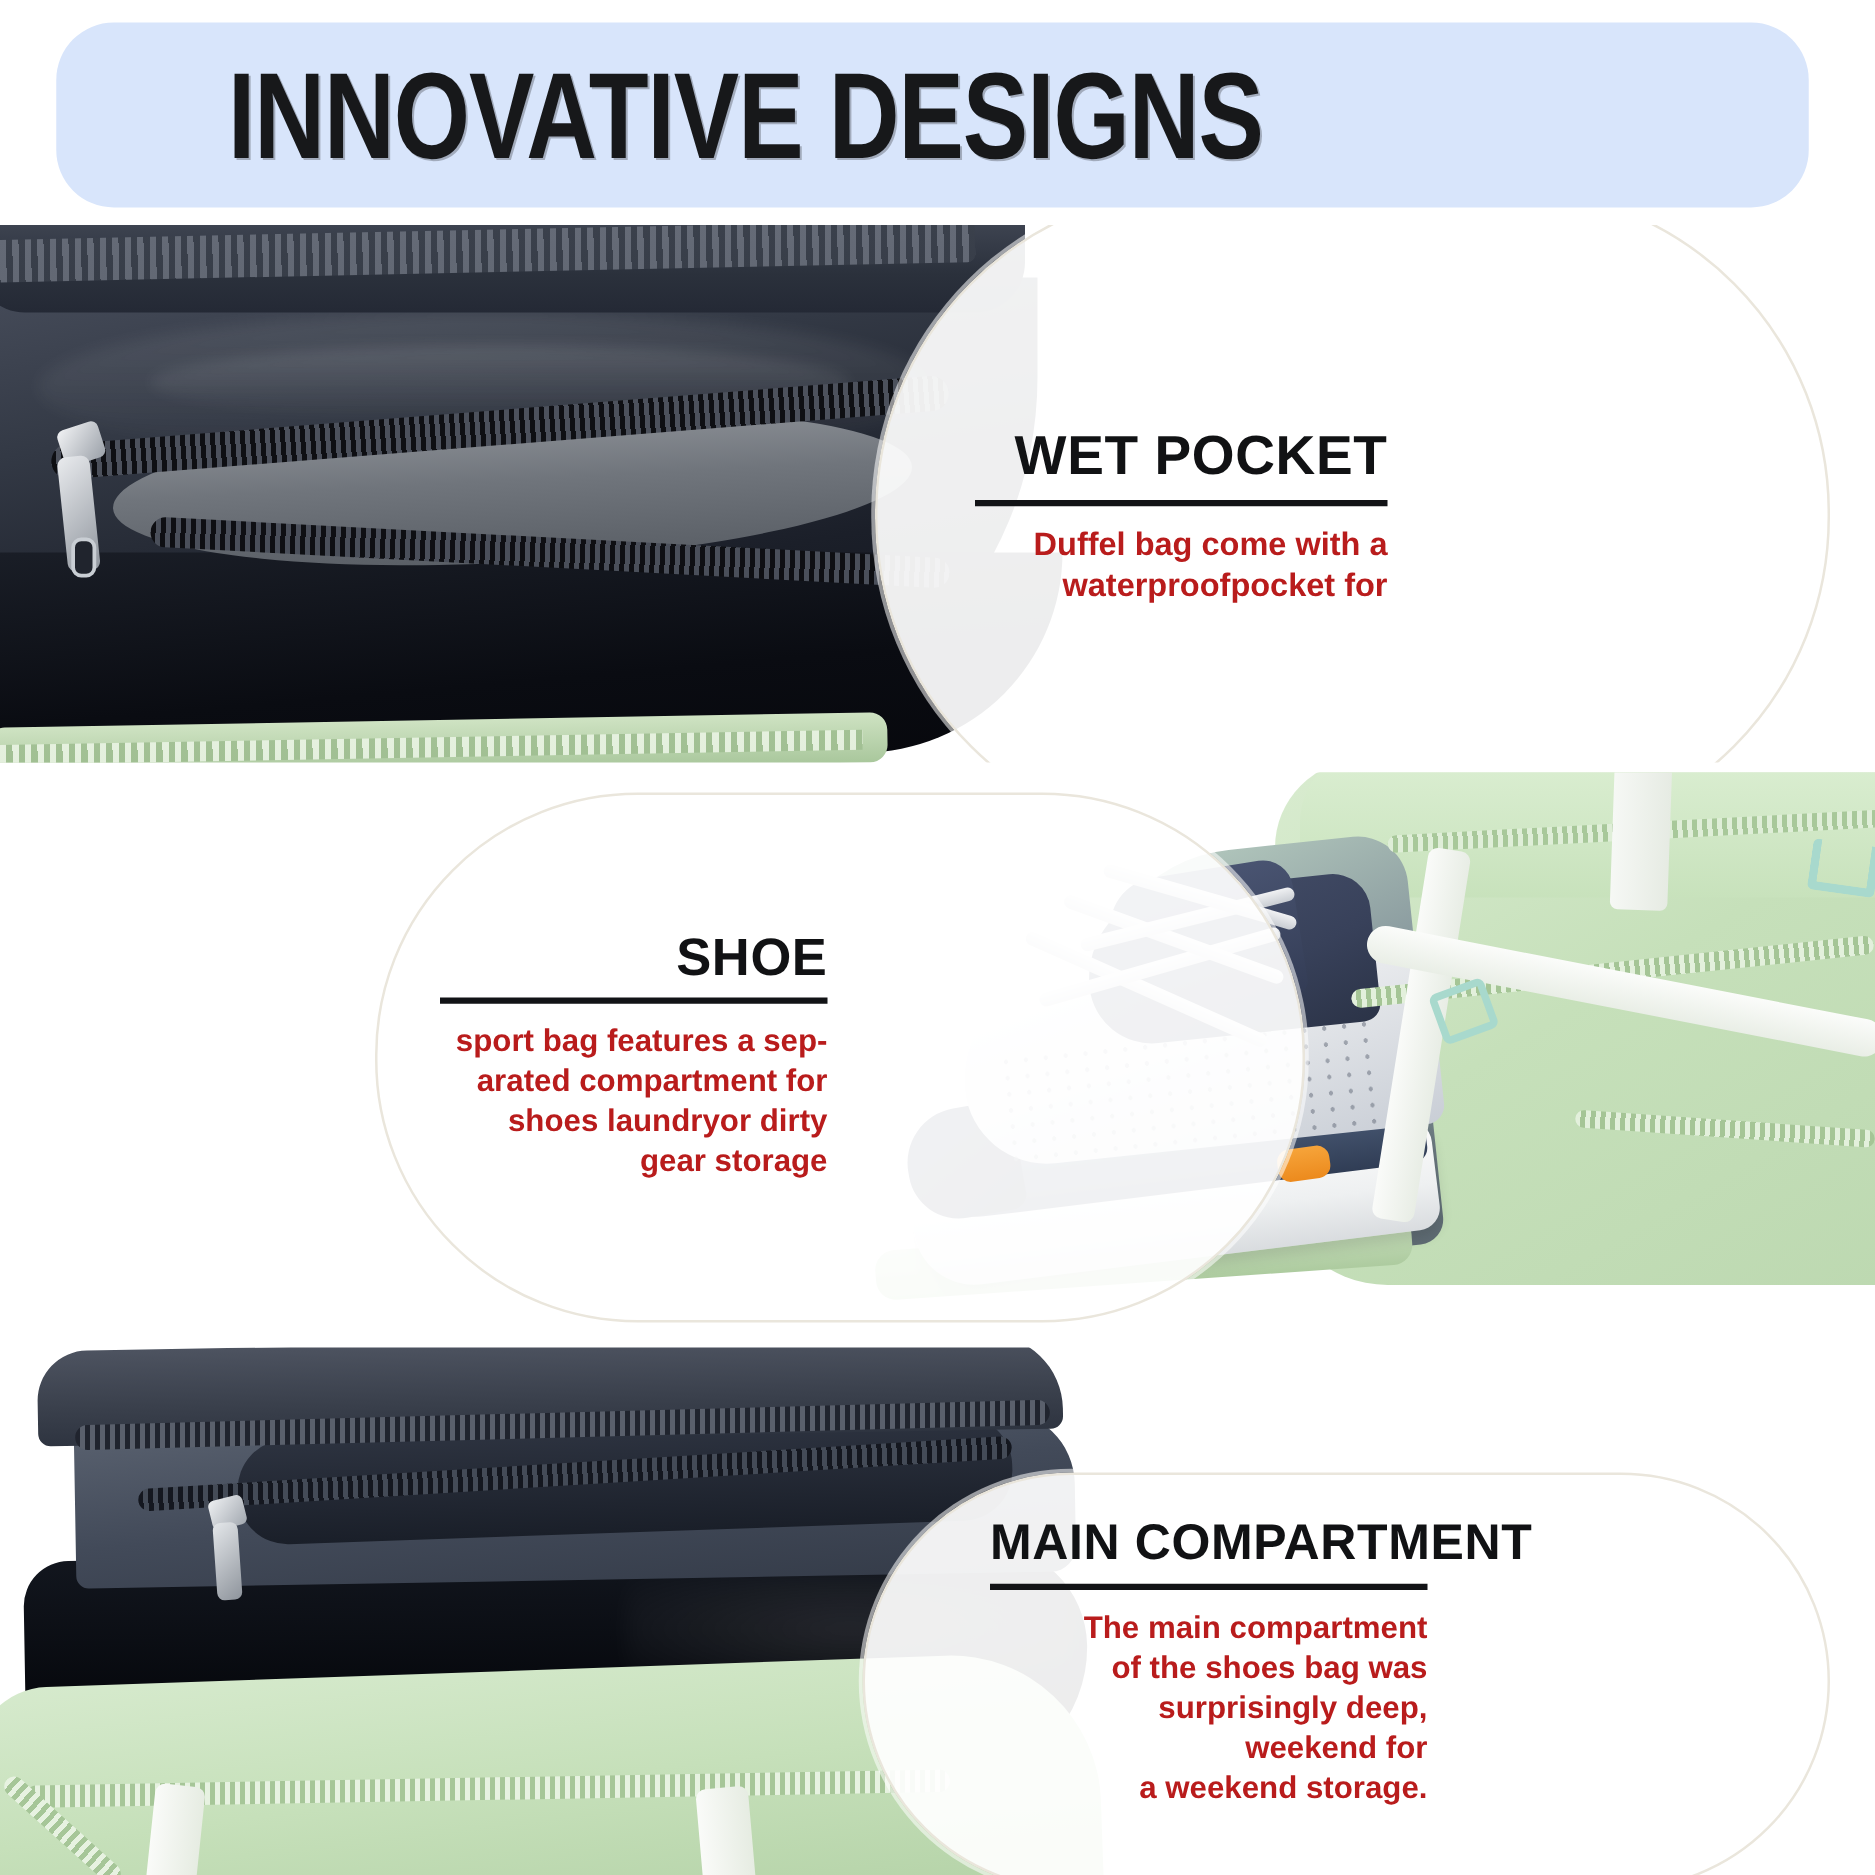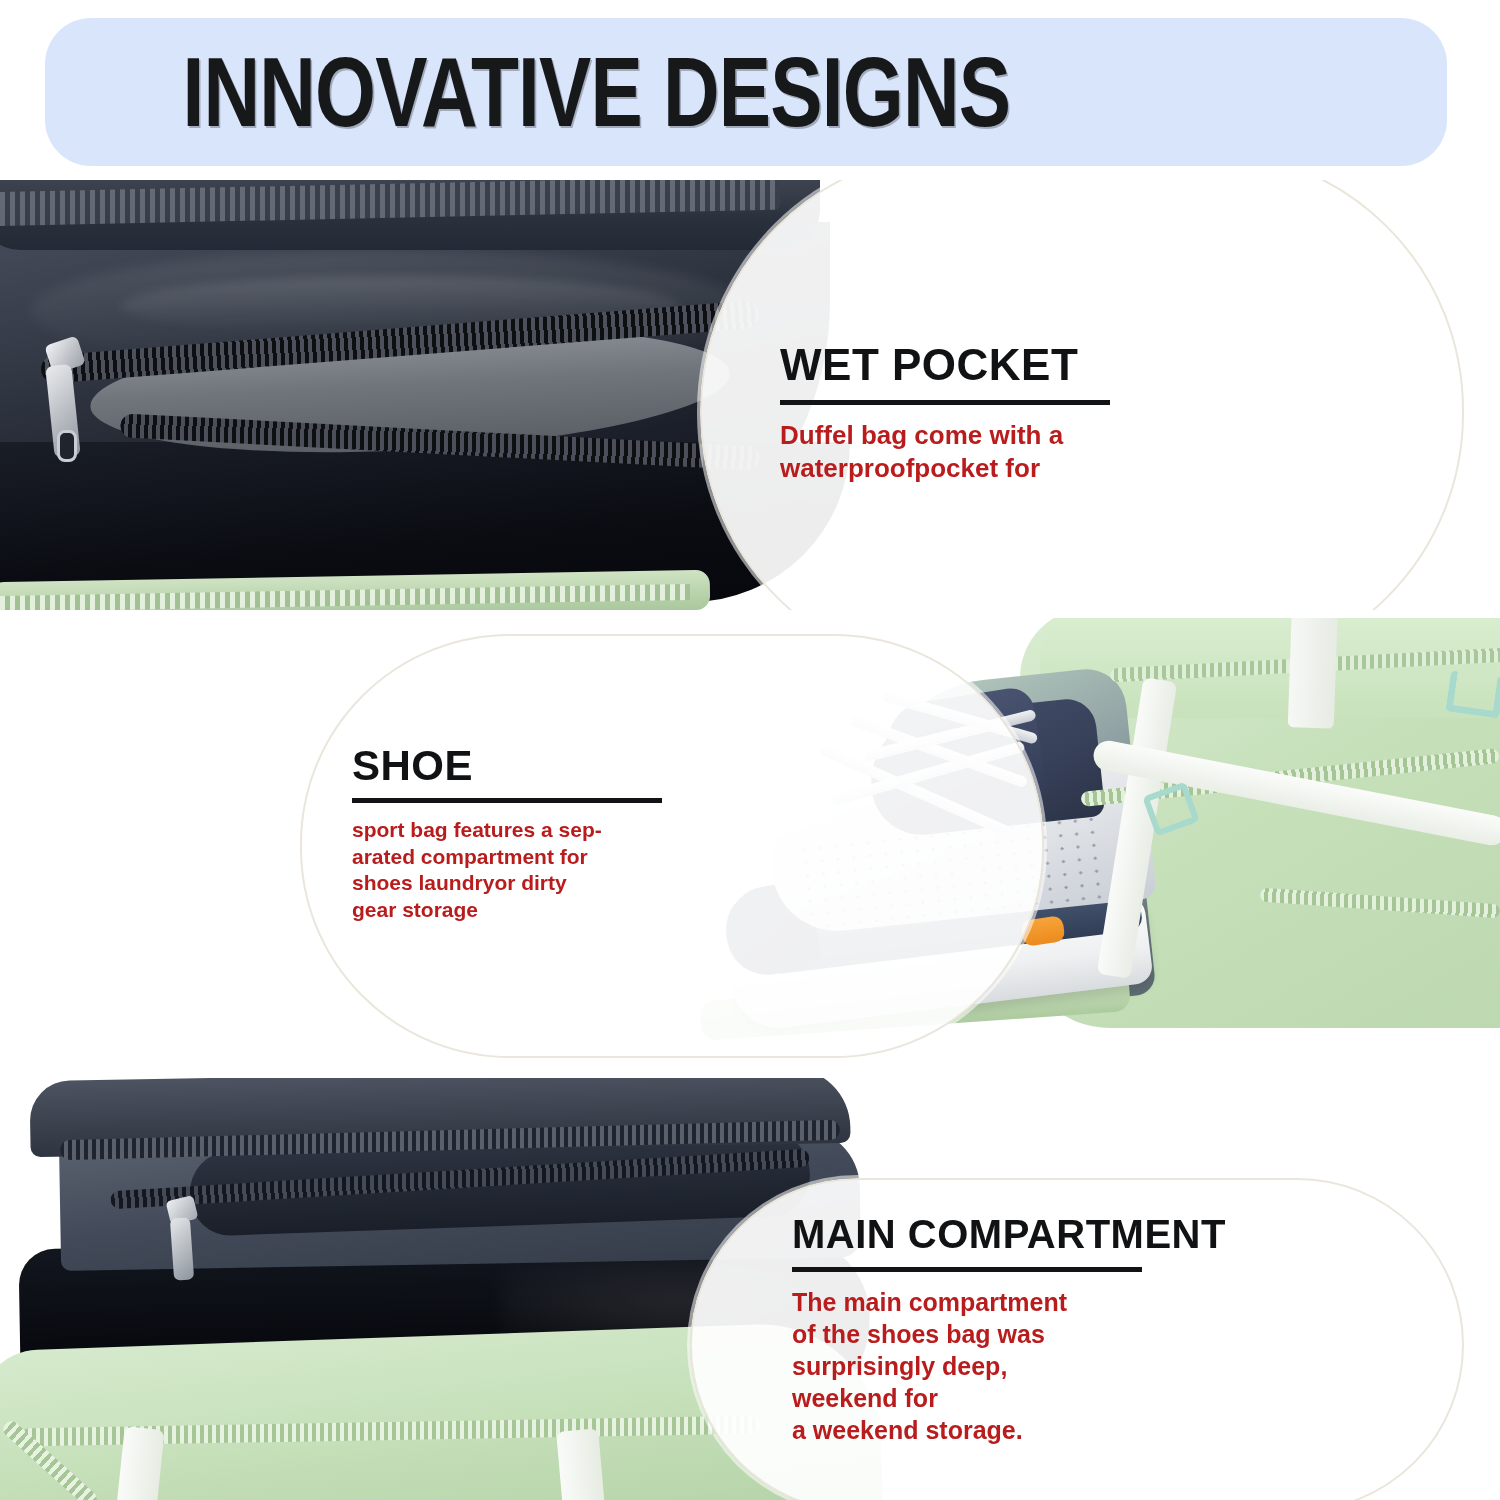--- a/index.html
+++ b/index.html
@@ -22,21 +22,21 @@
      white-space:nowrap;
      text-shadow:2px 2px 0 rgba(0,0,0,.25);}
 
   
   .panel{position:absolute;left:0;width:1500px;overflow:hidden;background:#fff;}
   .photo{position:absolute;inset:0;overflow:hidden;}
 
   
   .oval{position:absolute;background:rgba(255,255,255,.93);
         border:2px solid #eae6dc;box-shadow:0 0 0 3px rgba(255,255,255,.55);}
-  .txtblock{position:absolute;text-align:left;}
+  .txtblock{position:absolute;text-align:right;}
   .ft{font-weight:700;color:#111214;letter-spacing:.5px;white-space:nowrap;}
   .rule{height:5px;background:#121316;margin:10px 0 14px 0;}
   .fb{font-weight:700;color:#b91c1c;line-height:1.28;}
 
   
   #p1{top:180px;height:430px;}
   #p1 .bagtop{position:absolute;left:-20px;top:0px;width:840px;height:70px;
        background:linear-gradient(180deg,#3d4350 0%,#2b313c 55%,#242935 100%);
        border-radius:0 0 40px 40px;}
   #p1 .zipteeth{position:absolute;left:-20px;top:4px;width:800px;height:34px;
@@ -264,21 +264,21 @@
       <div class="tri3"></div>
     </div>
     <div class="oval"></div>
   </div>
 
   <div class="txtblock abs" style="left:352px;top:744px;width:310px;">
     <div class="ft" style="font-size:42px;line-height:1.04;">
       <div>SHOE</div>
     </div>
     <div class="rule"></div>
-    <div class="fb" style="font-size:21px;">
+    <div class="fb" style="font-size:25px;">
       <div>sport bag features a sep-</div>
       <div>arated compartment for</div>
       <div>shoes laundryor dirty</div>
       <div>gear storage</div>
     </div>
   </div>
 
   <div class="panel" id="p3">
     <div class="photo">
       <div class="cavity"></div>

